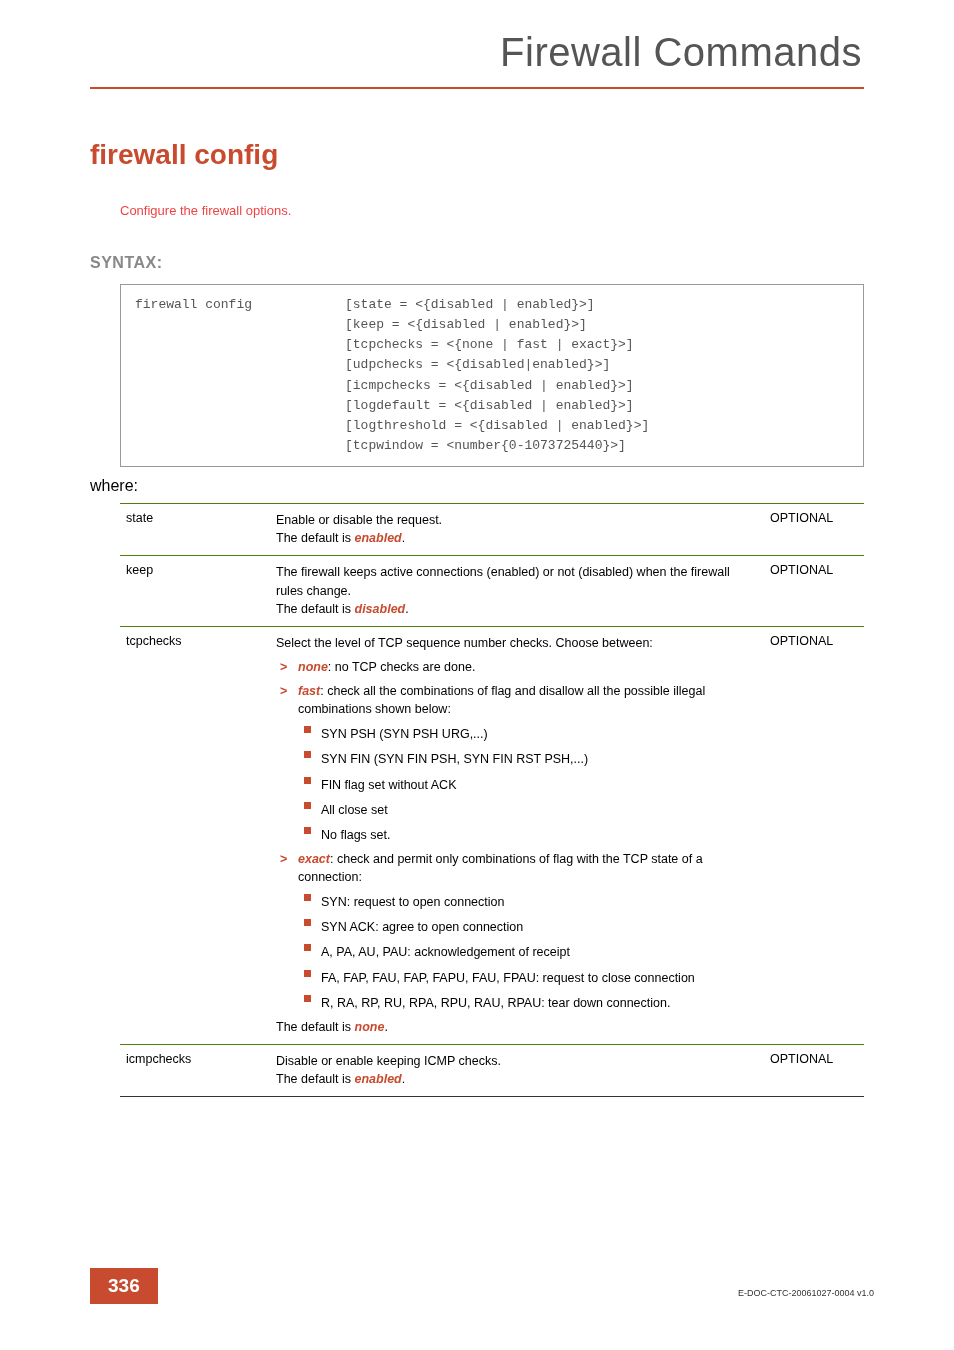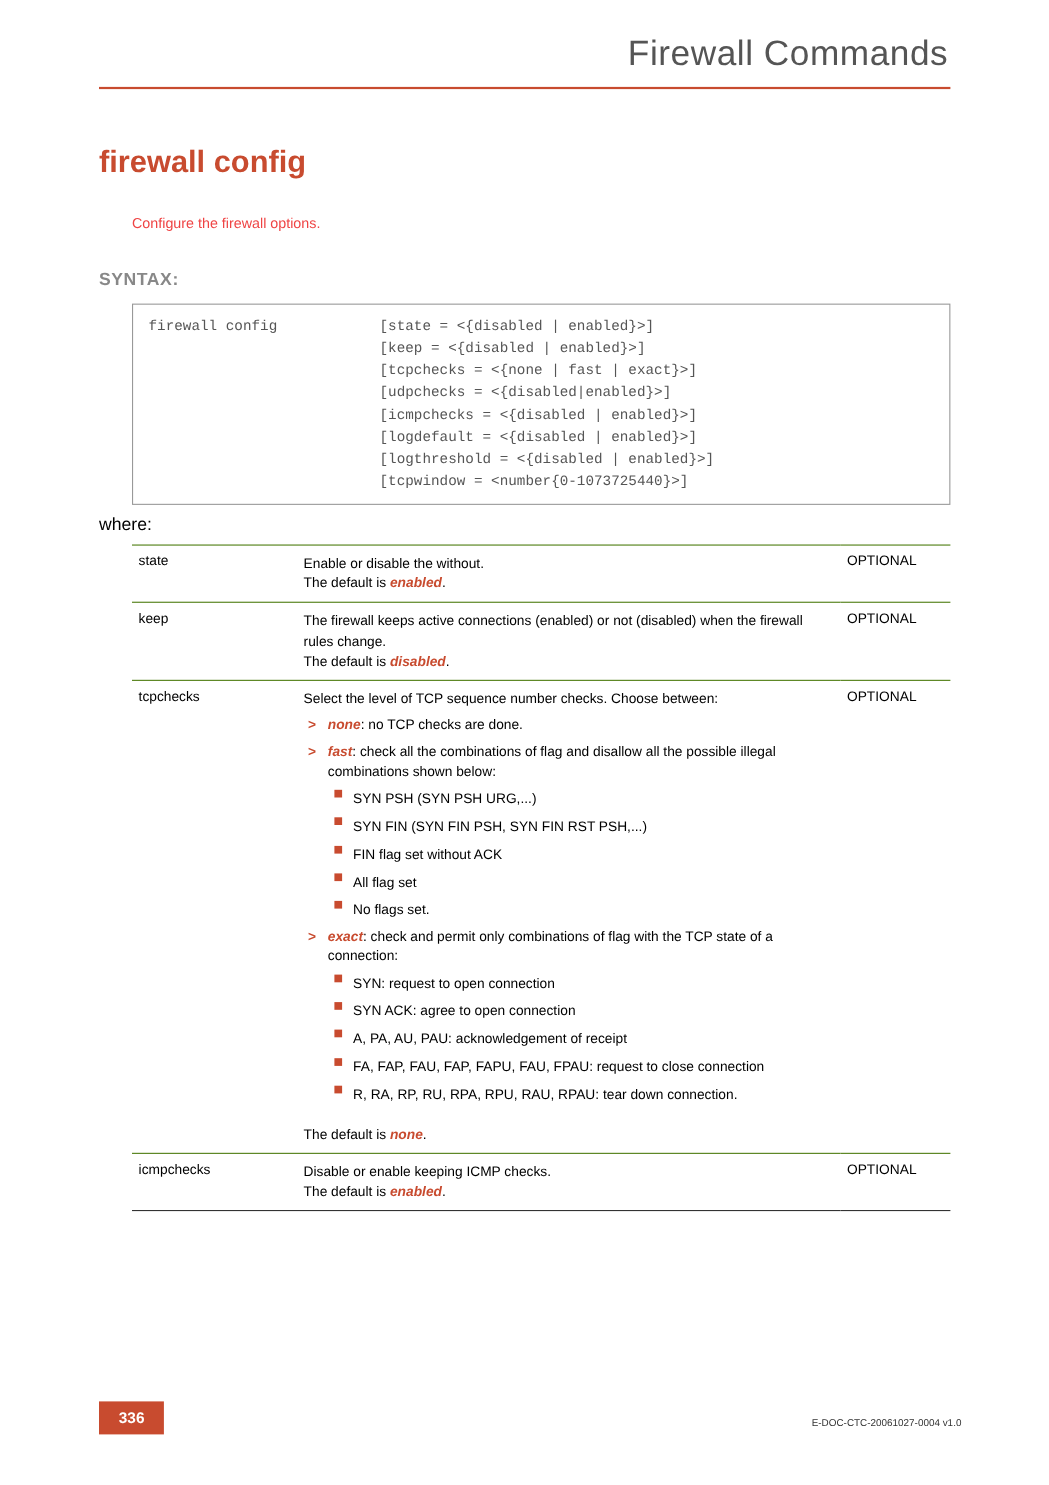--- a/index.html
+++ b/index.html
@@ -7,21 +7,21 @@
       width: 954px;
       height: 1350px;
       background: #fff;
       font-family: Arial, Helvetica, sans-serif;
       color: #000;
       position: relative;
     }
     .page-header {
       text-align: right;
       padding: 30px 92px 0 0;
-      font-size: 32px;
+      font-size: 40px;
       font-weight: 300;
       color: #555;
       letter-spacing: 0.5px;
     }
     .header-rule {
       margin: 12px 90px 0 90px;
       border: none;
       border-top: 2px solid #c84b2f;
     }
     .main-title {
@@ -113,35 +113,35 @@
       top: 1px;
       flex-shrink: 0;
     }
     .square-item {
       padding-left: 28px;
       display: flex;
       align-items: flex-start;
       margin-top: 7px;
     }
     .square-text { flex: 1; }
-    .plain-item { margin-top: 18px; }
+    .plain-item { margin-top: 6px; }
     .footer {
       position: absolute;
       bottom: 46px;
       left: 0;
       right: 0;
     }
     .page-num-box {
       position: absolute;
       left: 90px;
       bottom: 0;
       background: #c84b2f;
       color: #fff;
       font-weight: bold;
-      font-size: 14px;
+      font-size: 19px;
       padding: 7px 18px;
       text-align: center;
     }
     .doc-id {
       position: absolute;
       right: 80px;
       bottom: 6px;
       font-size: 9px;
       color: #333;
     }
@@ -171,21 +171,21 @@
   </div>
 </div>
 
 <div class="where-label">where:</div>
 
 <table class="param-table">
   <tbody>
       <tr>
     <td class="param-name">state</td>
     <td class="param-desc">
-      <span>Enable or disable the without.</span><br>
+      <span>Enable or disable the request.</span><br>
       <span>The default is </span><span class="emph-red">enabled</span><span>.</span>
     </td>
     <td class="param-req">OPTIONAL</td>
   </tr>
 
   <tr>
     <td class="param-name">keep</td>
     <td class="param-desc">
       <span>The firewall keeps active connections (enabled) or not (disabled) when the firewall rules change.</span><br>
       <span>The default is </span><span class="emph-red">disabled</span><span>.</span>
@@ -218,21 +218,21 @@
       <div class="square-item">
             <span class="square"></span>
             <span class="square-text">SYN FIN (SYN FIN PSH, SYN FIN RST PSH,...)</span>
           </div>
       <div class="square-item">
             <span class="square"></span>
             <span class="square-text">FIN flag set without ACK</span>
           </div>
       <div class="square-item">
             <span class="square"></span>
-            <span class="square-text">All flag set</span>
+            <span class="square-text">All close set</span>
           </div>
       <div class="square-item">
             <span class="square"></span>
             <span class="square-text">No flags set.</span>
           </div>
 
       <div class="chevron-item">
         <span class="chevron">&gt;</span>
         <span class="chevron-text">
           <span class="emph-red">exact</span><span>: check and permit only combinations of flag with the TCP state of a connection:</span>

